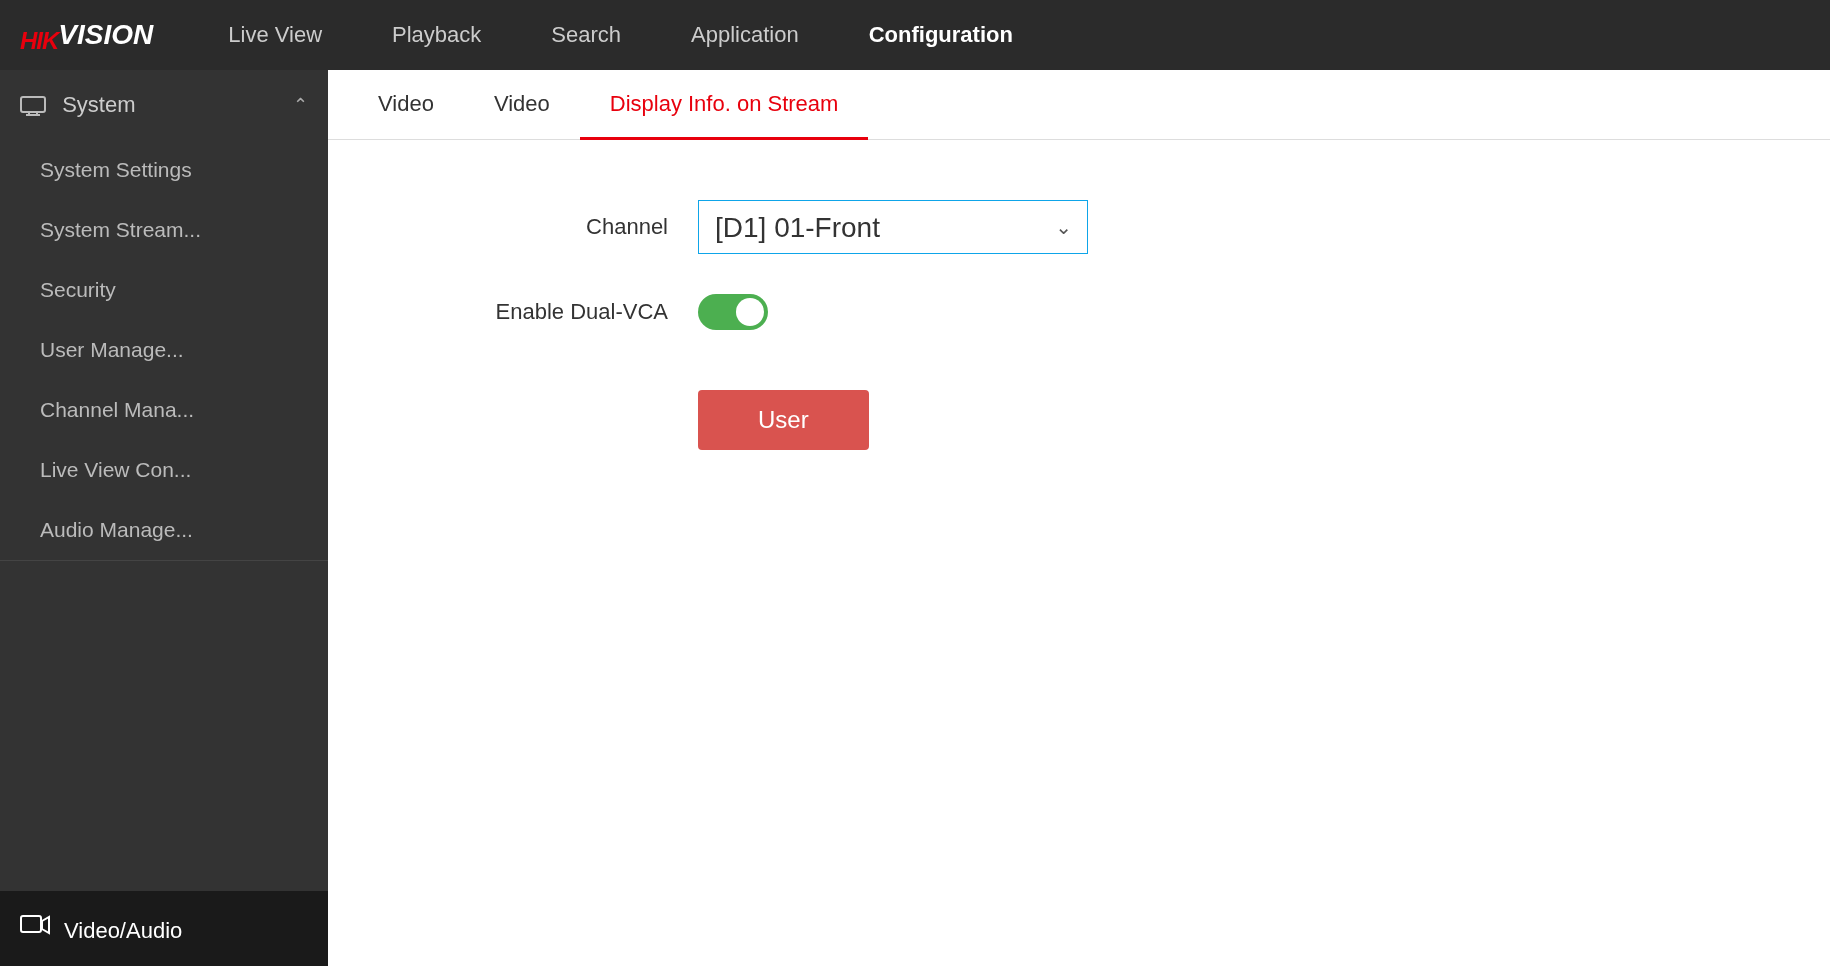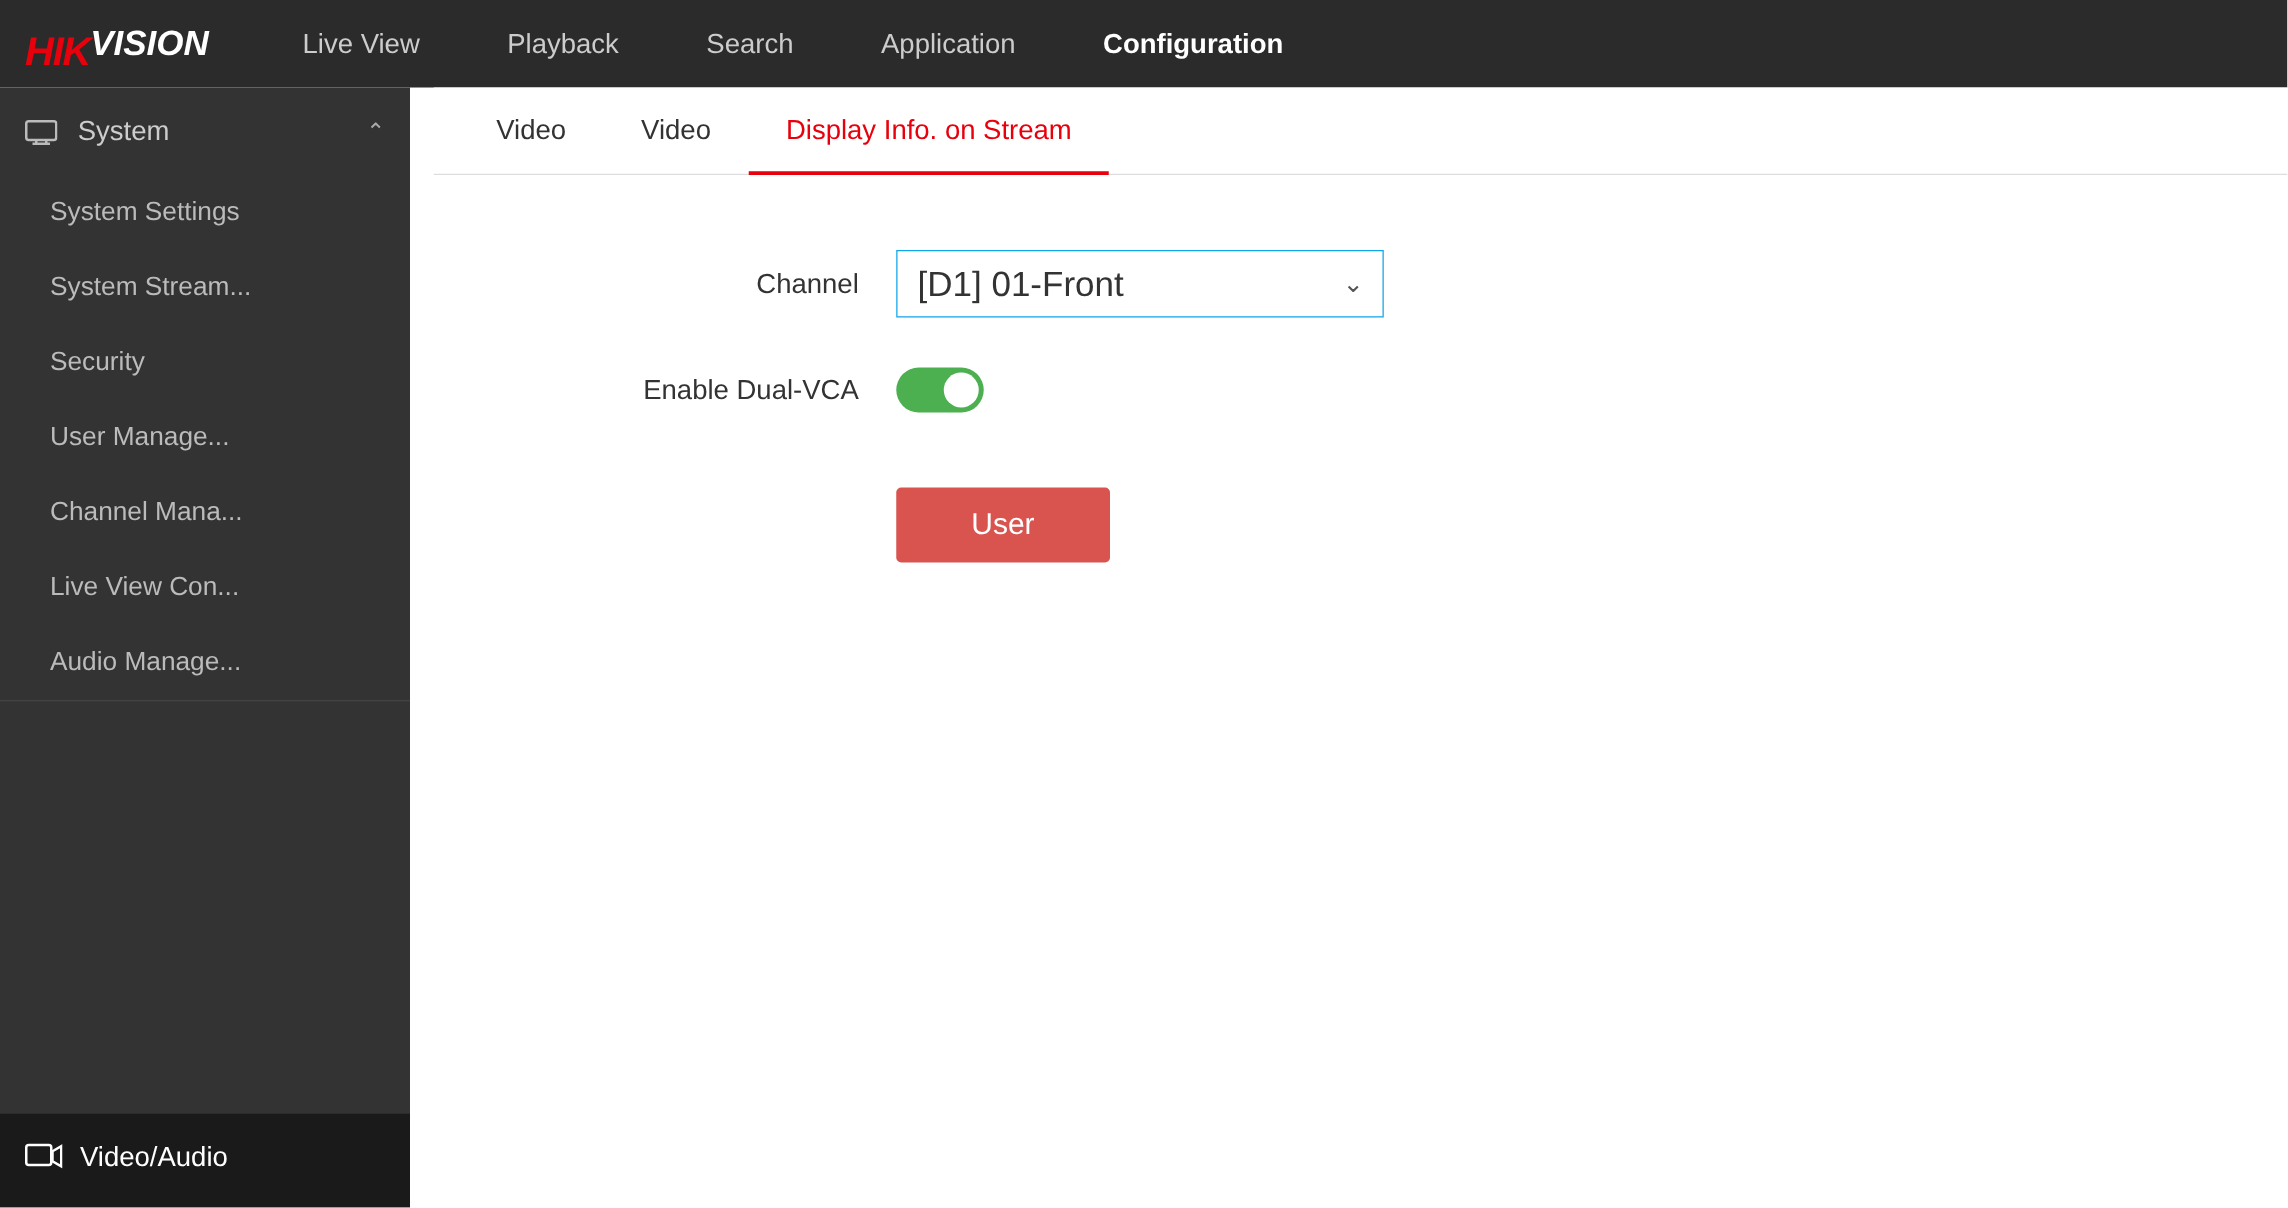--- a/index.html
+++ b/index.html
@@ -12,21 +12,21 @@
       display: flex;
       align-items: center;
       padding: 0 20px;
       gap: 0;
     }
     .logo {
       display: flex;
       align-items: center;
       margin-right: 40px;
     }
-    .logo-hik { color: #e8000d; font-size: 32px; font-weight: 900; font-style: italic; letter-spacing: -1px; margin-top: 12px; }
+    .logo-hik { color: #e8000d; font-size: 24px; font-weight: 900; font-style: italic; letter-spacing: -1px; margin-top: 12px; }
     .logo-vision { color: #fff; font-size: 28px; font-weight: 700; font-style: italic; }
     .nav-links {
       display: flex;
       align-items: center;
       gap: 0;
       flex: 1;
     }
     .nav-item {
       color: #ccc;
       font-size: 22px;
@@ -36,21 +36,20 @@
       align-items: center;
       cursor: pointer;
       text-decoration: none;
     }
     .nav-item.active { color: #fff; font-weight: 700; }
 
     
     .main-layout {
       display: flex;
       height: calc(966px - 70px);
-      gap: 19px;
     }
     .sidebar-section {
       border-bottom: 1px solid #444;
     }
     .sidebar-section-header {
       display: flex;
       align-items: center;
       justify-content: space-between;
       padding: 22px 20px;
       cursor: pointer;
@@ -65,21 +64,21 @@
       padding: 18px 20px 18px 40px;
       font-size: 21px;
       color: #bbb;
       cursor: pointer;
     }
 
     
     .sidebar-bottom-item {
       background: #1a1a1a;
       display: flex;
-      align-items: flex-start;
+      align-items: flex-end;
       padding: 22px 20px;
       cursor: pointer;
       color: #fff;
       font-size: 22px;
       position: absolute;
       bottom: 0;
       width: 328px;
     }
     .sidebar-bottom-item .icon {
       margin-right: 14px;

